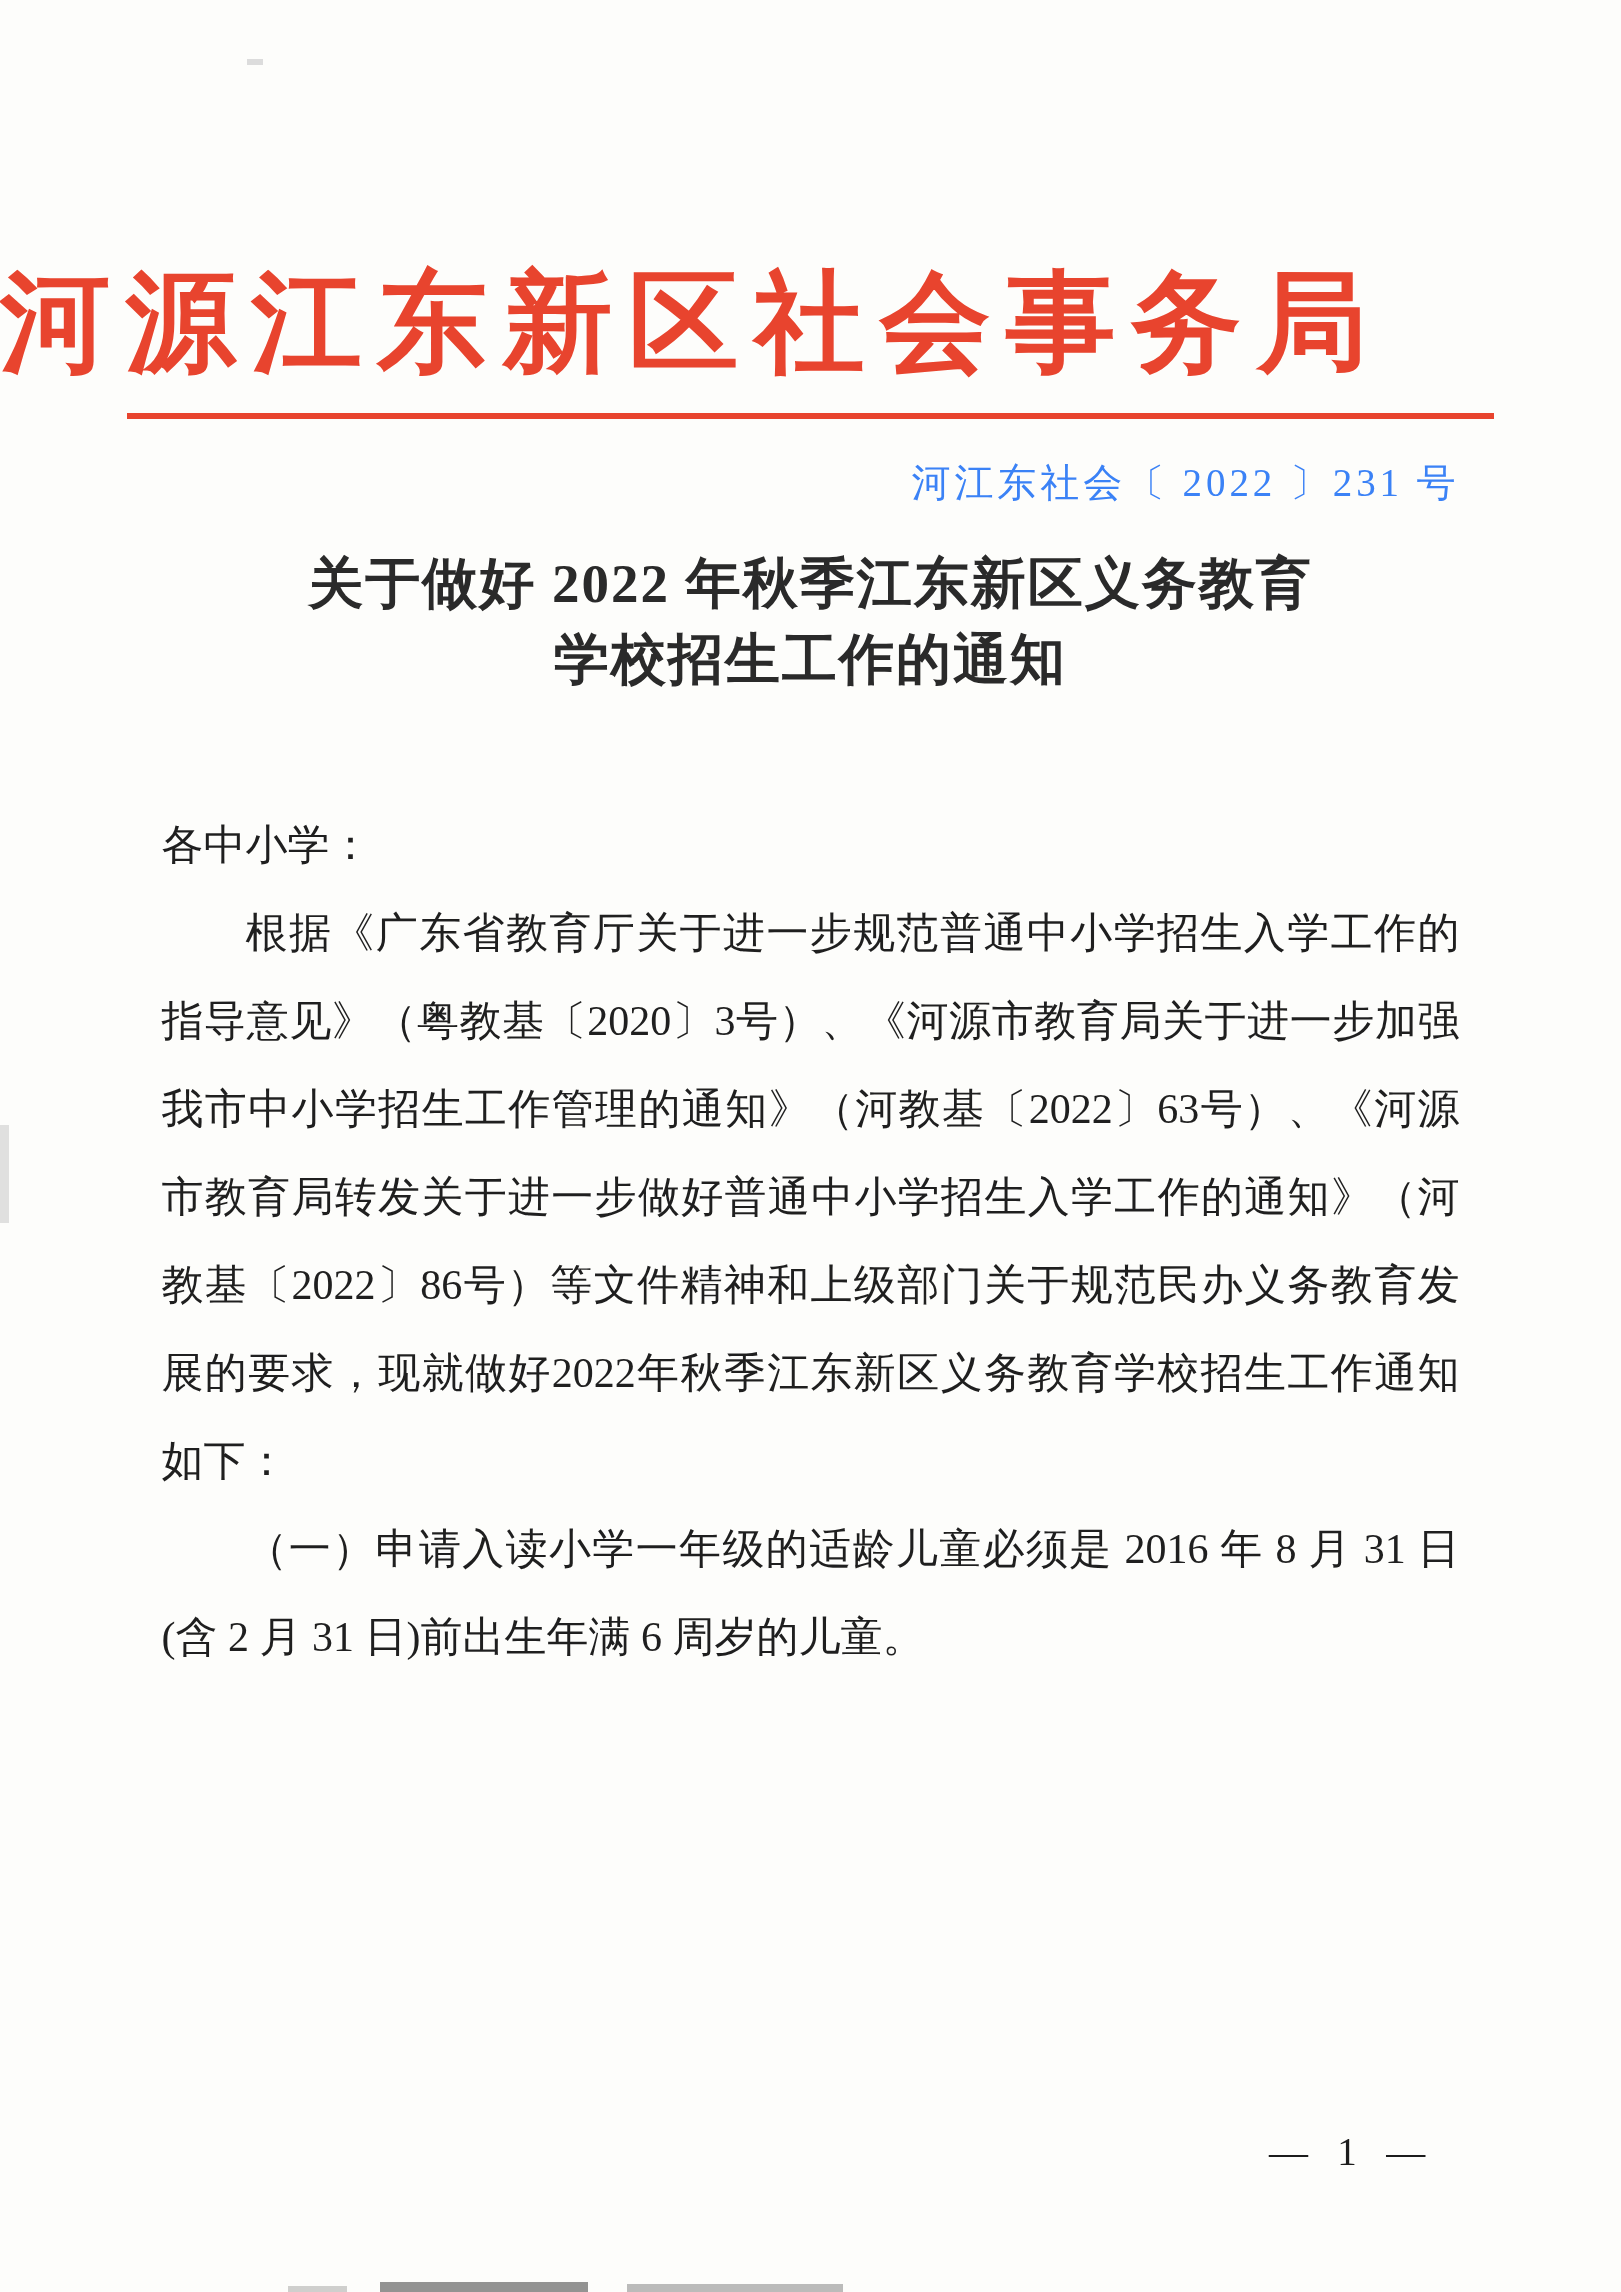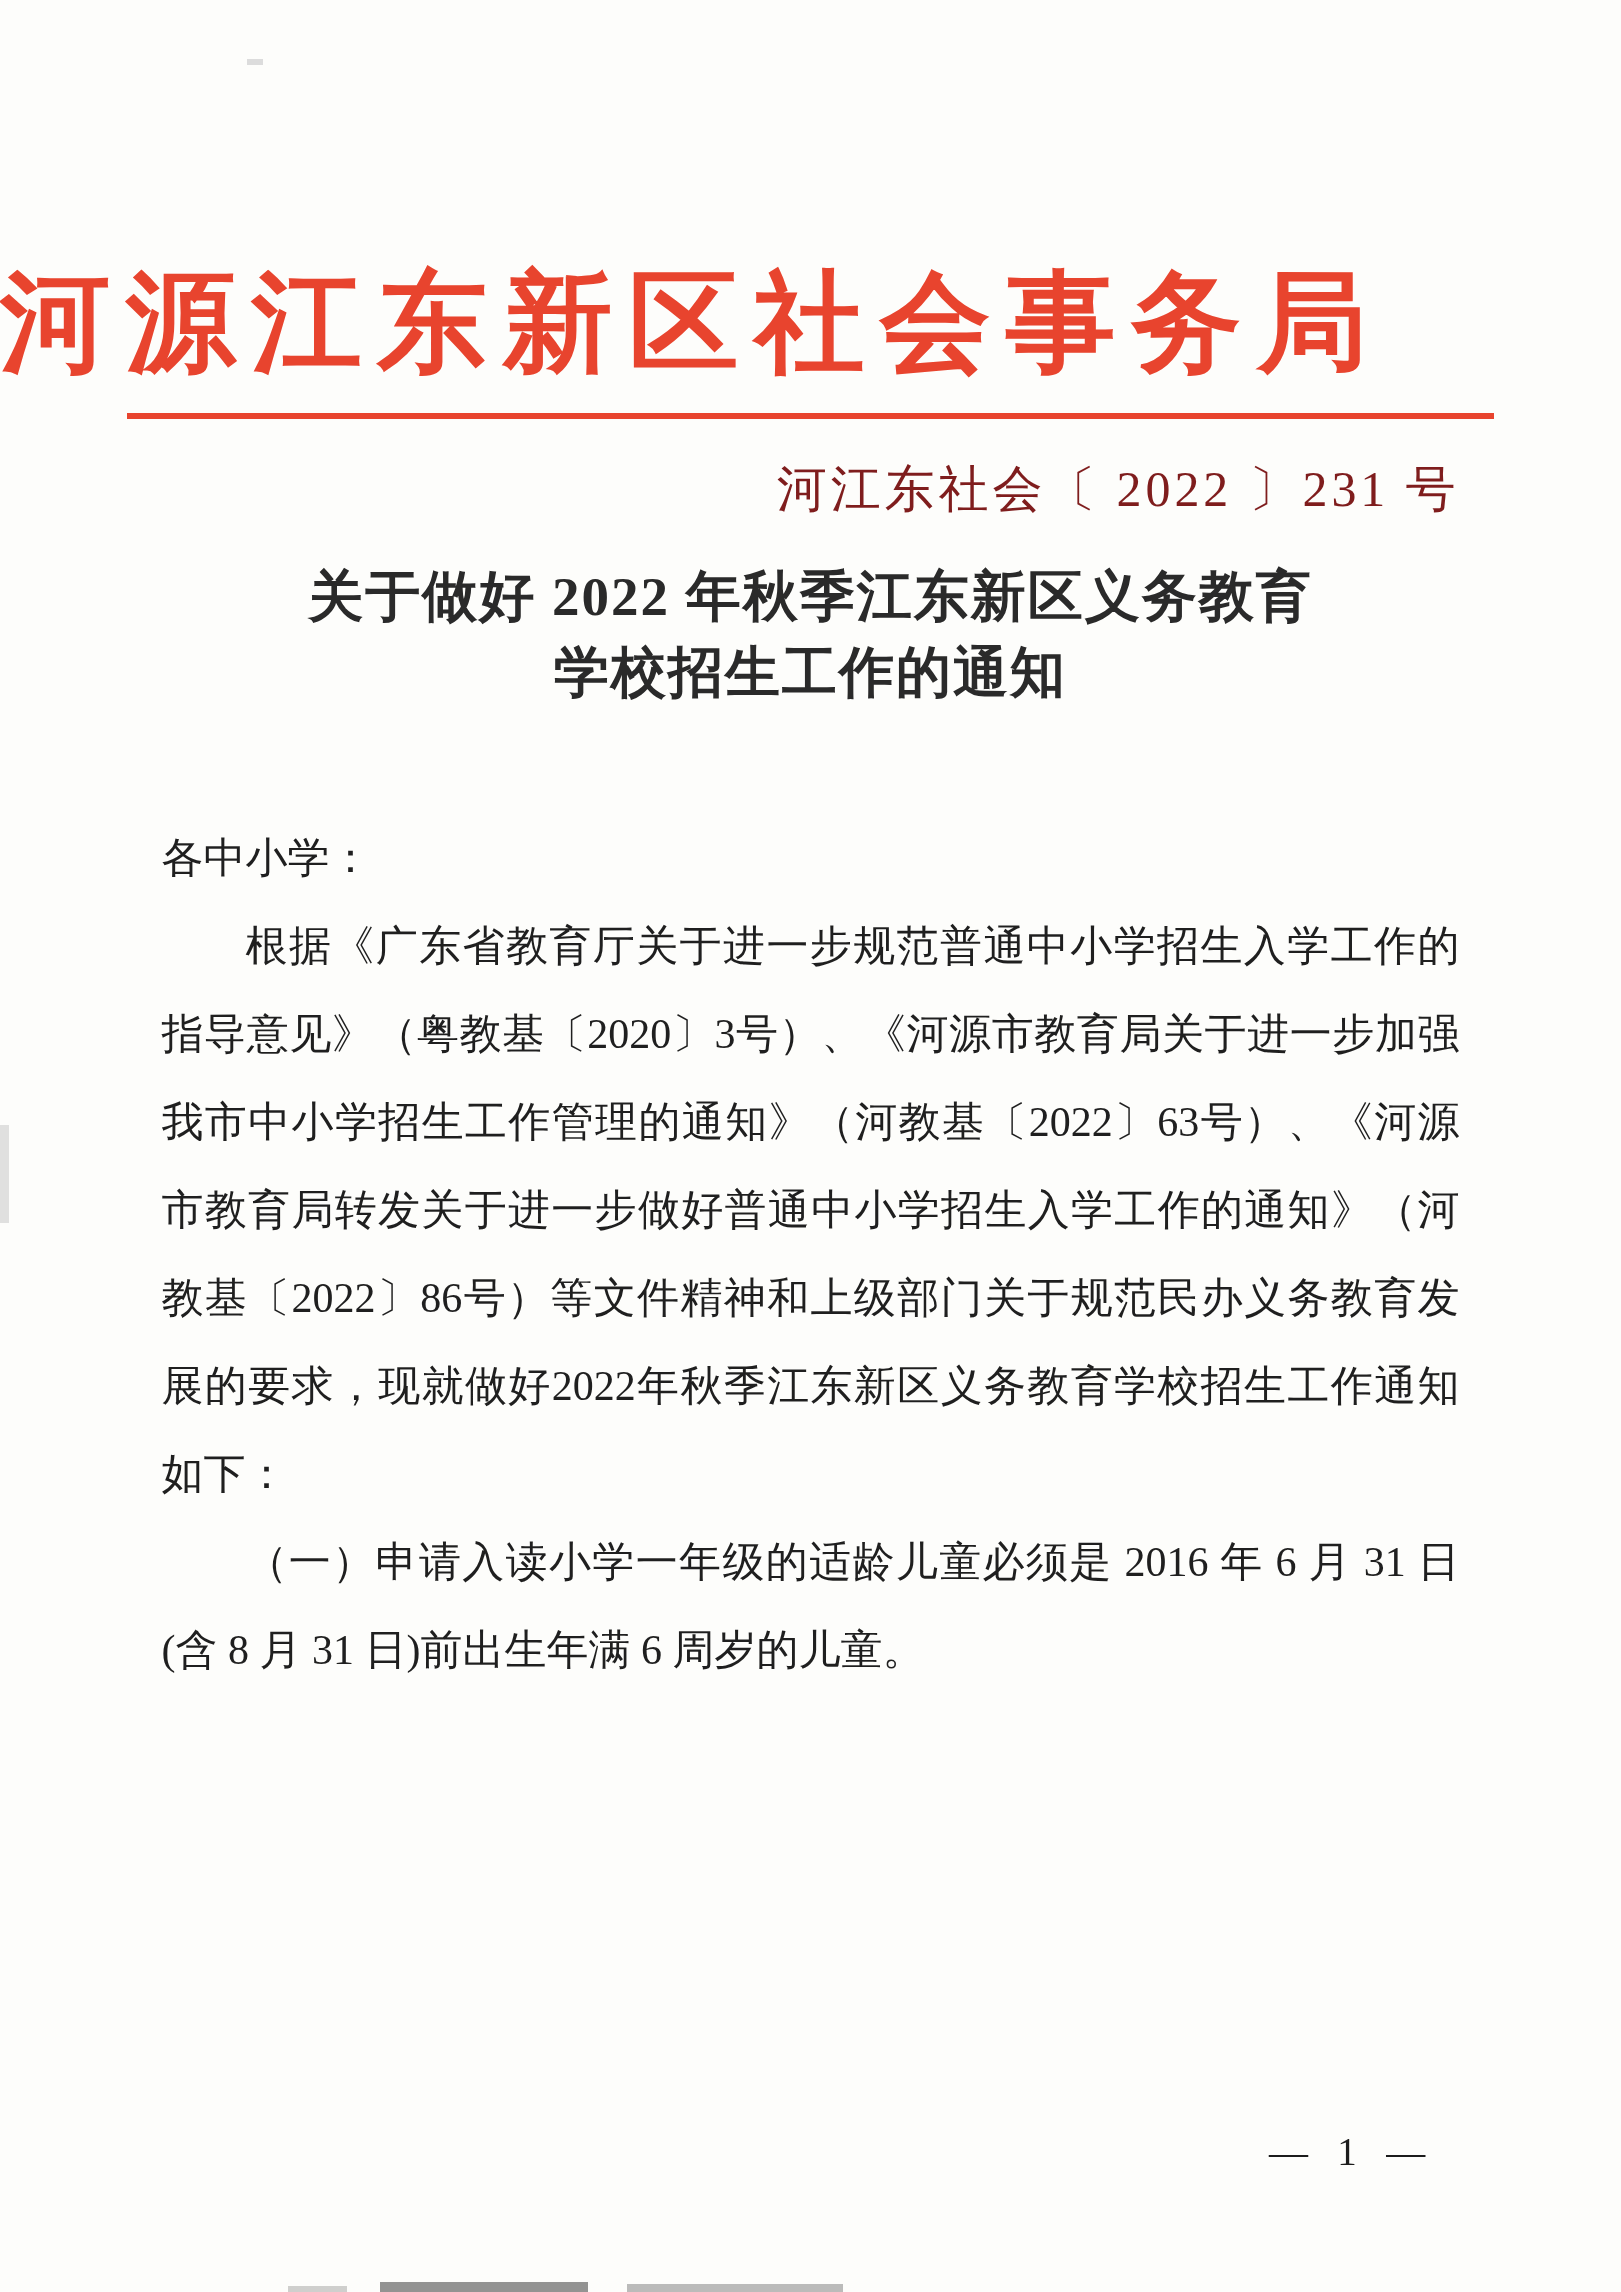--- a/index.html
+++ b/index.html
@@ -30,23 +30,23 @@
     line-height: 1.2;
   }
   .red-divider {
     margin: 23.5px 127px 0 127px;
     height: 6.9px;
     background: var(--header-red, #e8442e);
   }
   .doc-number {
     margin-top: 37px;
     text-align: right;
-    font-size: 50px;
+    font-size: 39px;
     letter-spacing: 3.9px;
-    color: #7f1d1d;
+    color: #3b82f6;
   }
   .doc-title {
     margin-top: 36px;
     text-align: center;
     font-size: 55px;
     font-weight: bold;
     line-height: 1.38;
     color: #2a2a2a;
     letter-spacing: 2px;
   }
@@ -96,21 +96,21 @@
     <div class="doc-number">河江东社会〔 2022 〕231 号</div>
 
     <h2 class="doc-title">
       <span class="title-line">关于做好 2022 年秋季江东新区义务教育</span>
       <span class="title-line">学校招生工作的通知</span>
     </h2>
 
     <div class="body-text">
       <p class="no-indent">各中小学：</p>
       <p>根据《广东省教育厅关于进一步规范普通中小学招生入学工作的指导意见》（粤教基〔2020〕3号）、《河源市教育局关于进一步加强我市中小学招生工作管理的通知》（河教基〔2022〕63号）、《河源市教育局转发关于进一步做好普通中小学招生入学工作的通知》（河教基〔2022〕86号）等文件精神和上级部门关于规范民办义务教育发展的要求，现就做好2022年秋季江东新区义务教育学校招生工作通知如下：</p>
-      <p>（一）申请入读小学一年级的适龄儿童必须是 2016 年 6 月 31 日(含 8 月 31 日)前出生年满 6 周岁的儿童。</p>
+      <p>（一）申请入读小学一年级的适龄儿童必须是 2016 年 8 月 31 日(含 2 月 31 日)前出生年满 6 周岁的儿童。</p>
     </div>
 
   </div>
 
   <div class="page-number">— 1 —</div>
 
   <div class="artifact left-strip"></div>
   <div class="artifact bottom-smudge-1"></div>
   <div class="artifact bottom-smudge-2"></div>
   <div class="artifact bottom-smudge-3"></div>

